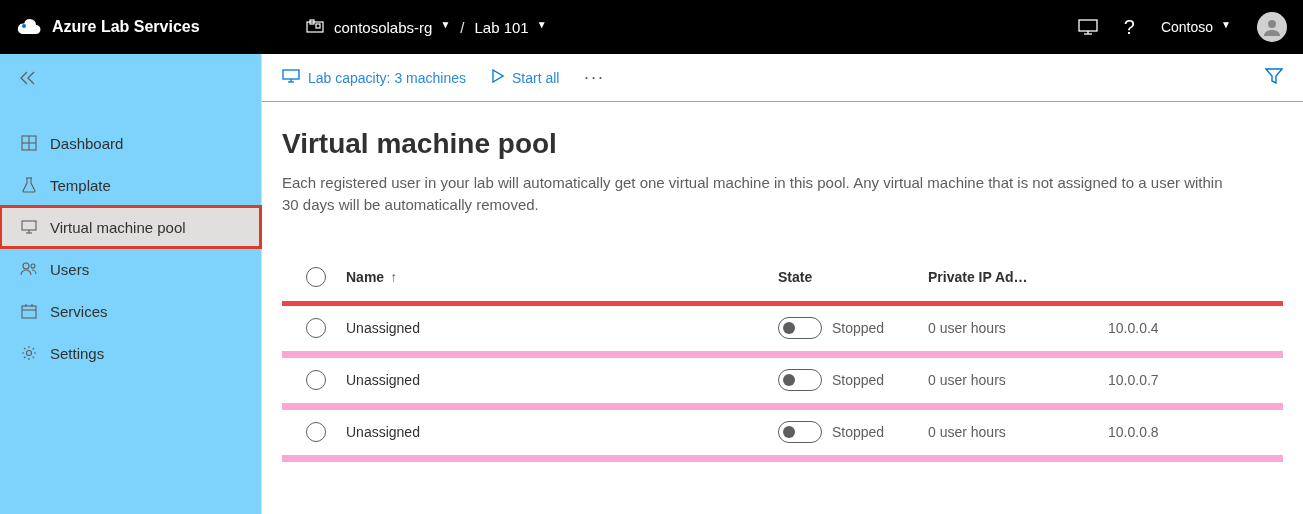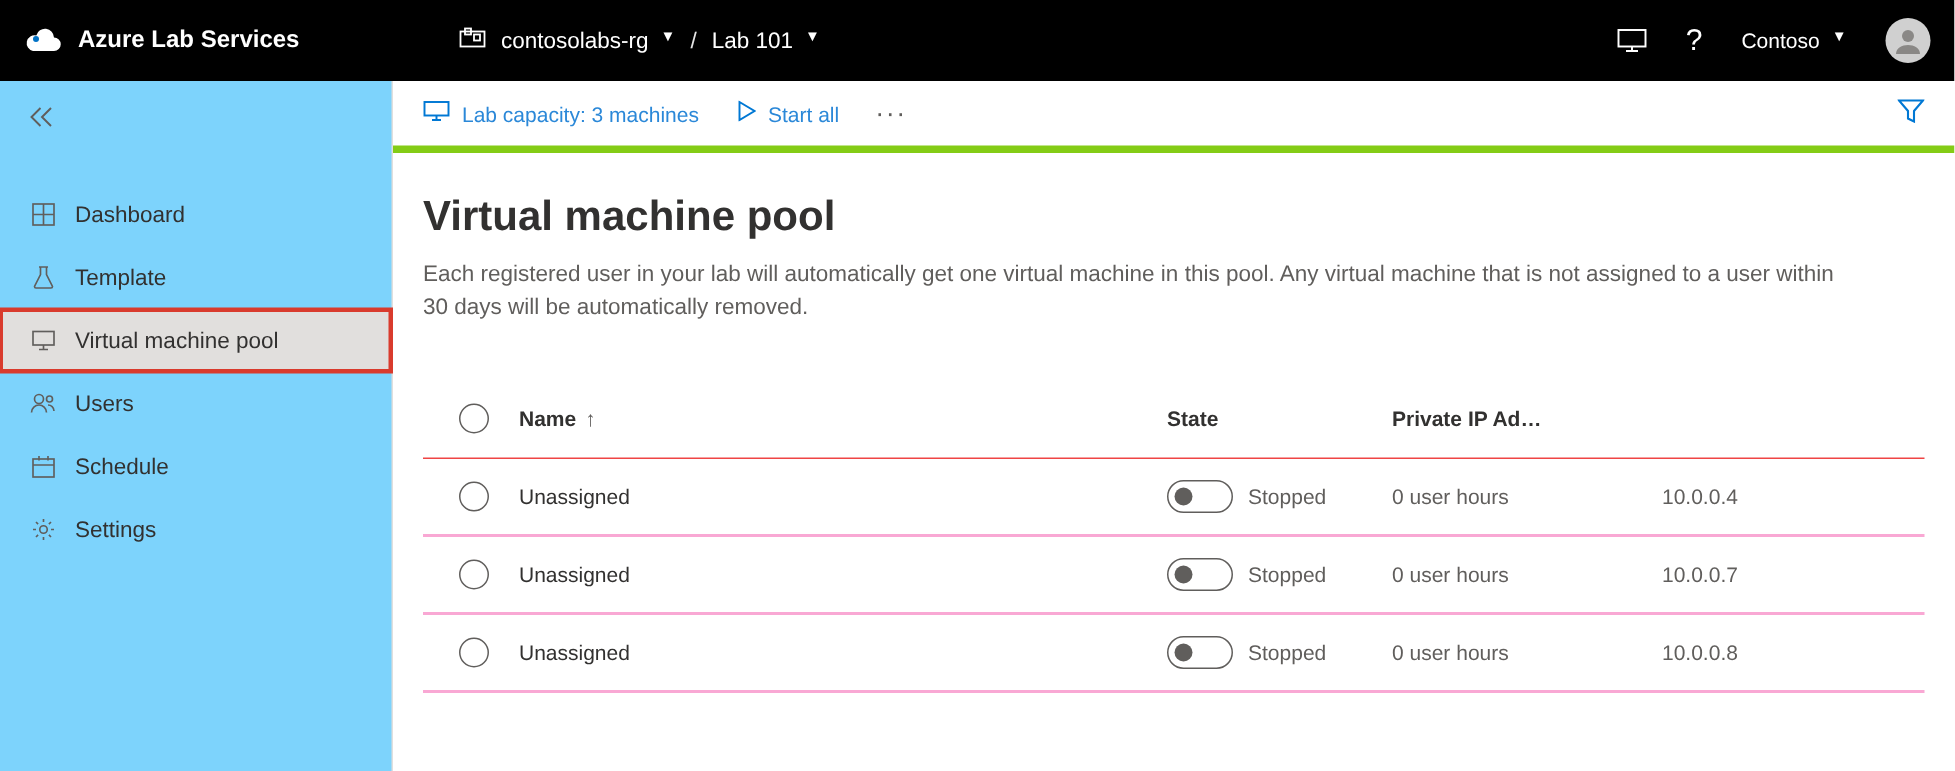--- a/index.html
+++ b/index.html
@@ -21,34 +21,34 @@
   .body-area { display: flex; height: calc(514px - 54px); }
   .sidebar { width: 262px; background: #7dd3fc; border-right: 1px solid #e1dfdd; }
   .collapse-btn { height: 48px; display: flex; align-items: center; padding: 0 18px; cursor: pointer; color: #605e5c; }
   .nav { padding-top: 20px; }
   .nav-item { height: 42px; display: flex; align-items: center; gap: 12px; padding: 0 20px; font-size: 15px; color: #323130; cursor: pointer; position: relative; }
   .nav-item.selected { background: #e1dfdd; outline: 3px solid #d93b2d; outline-offset: -2px; }
   .nav-icon { width: 18px; display: flex; align-items: center; justify-content: center; color: #605e5c; }
 
   
   .main { flex: 1; background: #ffffff; display: flex; flex-direction: column; }
-  .toolbar { height: 48px; border-bottom: 5px solid #84cc16; display: flex; align-items: center; padding: 0 20px; font-size: 14px; }
+  .toolbar { height: 48px; border-bottom: 1px solid #84cc16; display: flex; align-items: center; padding: 0 20px; font-size: 14px; }
   .tool-item { display: flex; align-items: center; gap: 8px; color: #2b88d8; cursor: pointer; margin-right: 24px; }
   .tool-icon { color: #0078d4; }
   .toolbar .filter { margin-left: auto; color: #0078d4; cursor: pointer; }
   .ellipsis { color: #605e5c; cursor: pointer; font-size: 18px; letter-spacing: 1px; }
 
   .content { padding: 26px 20px 0 20px; }
   h1 { font-size: 28px; font-weight: 600; margin-bottom: 12px; }
   .desc { color: #605e5c; font-size: 15px; max-width: 960px; line-height: 1.45; margin-bottom: 38px; }
 
   
   .table { width: 100%; }
-  .row { display: flex; align-items: center; height: 52px; border-bottom: 2px solid #f9a8d4; padding: 0 4px; }
-  .row.header-row { font-weight: 600; border-bottom: 1px solid #ef4444; }
+  .row { display: flex; align-items: center; height: 52px; border-bottom: 7px solid #f9a8d4; padding: 0 4px; }
+  .row.header-row { font-weight: 600; border-bottom: 5px solid #ef4444; }
   .c-sel { width: 60px; display: flex; justify-content: center; }
   .radio { width: 20px; height: 20px; border: 1px solid #605e5c; border-radius: 50%; cursor: pointer; }
   .c-name { width: 432px; }
   .sort { color: #605e5c; margin-left: 6px; }
   .c-state { width: 150px; display: flex; align-items: center; gap: 10px; }
   .c-quota { width: 180px; color: #605e5c; }
   .c-ip { flex: 1; color: #605e5c; }
   .row.header-row .c-quota, .row.header-row .c-ip { color: #323130; }
 
   .toggle { width: 44px; height: 22px; border: 1px solid #605e5c; border-radius: 11px; position: relative; cursor: pointer; background: #fff; flex-shrink: 0;}
@@ -160,21 +160,21 @@
       </div>
       <div class="nav-item">
         <span class="nav-icon">
             <svg width="16" height="16" viewBox="0 0 16 16" stroke="#605e5c" fill="none" stroke-width="1.1">
               <rect x="1" y="3" width="14" height="12"></rect>
               <line x1="1" y1="7" x2="15" y2="7"></line>
               <line x1="5" y1="1" x2="5" y2="4"></line>
               <line x1="11" y1="1" x2="11" y2="4"></line>
             </svg>
           </span>
-        <span>Schedule</span>
+        <span>Services</span>
       </div>
       <div class="nav-item">
         <span class="nav-icon">
             <svg width="16" height="16" viewBox="0 0 16 16" stroke="#605e5c" fill="none" stroke-width="1.1">
               <circle cx="8" cy="8" r="2.5"></circle>
               <path d="M8 1v2M8 13v2M1 8h2M13 8h2M3 3l1.4 1.4M11.6 11.6 13 13M13 3l-1.4 1.4M4.4 11.6 3 13"></path>
             </svg>
           </span>
         <span>Settings</span>
       </div>

